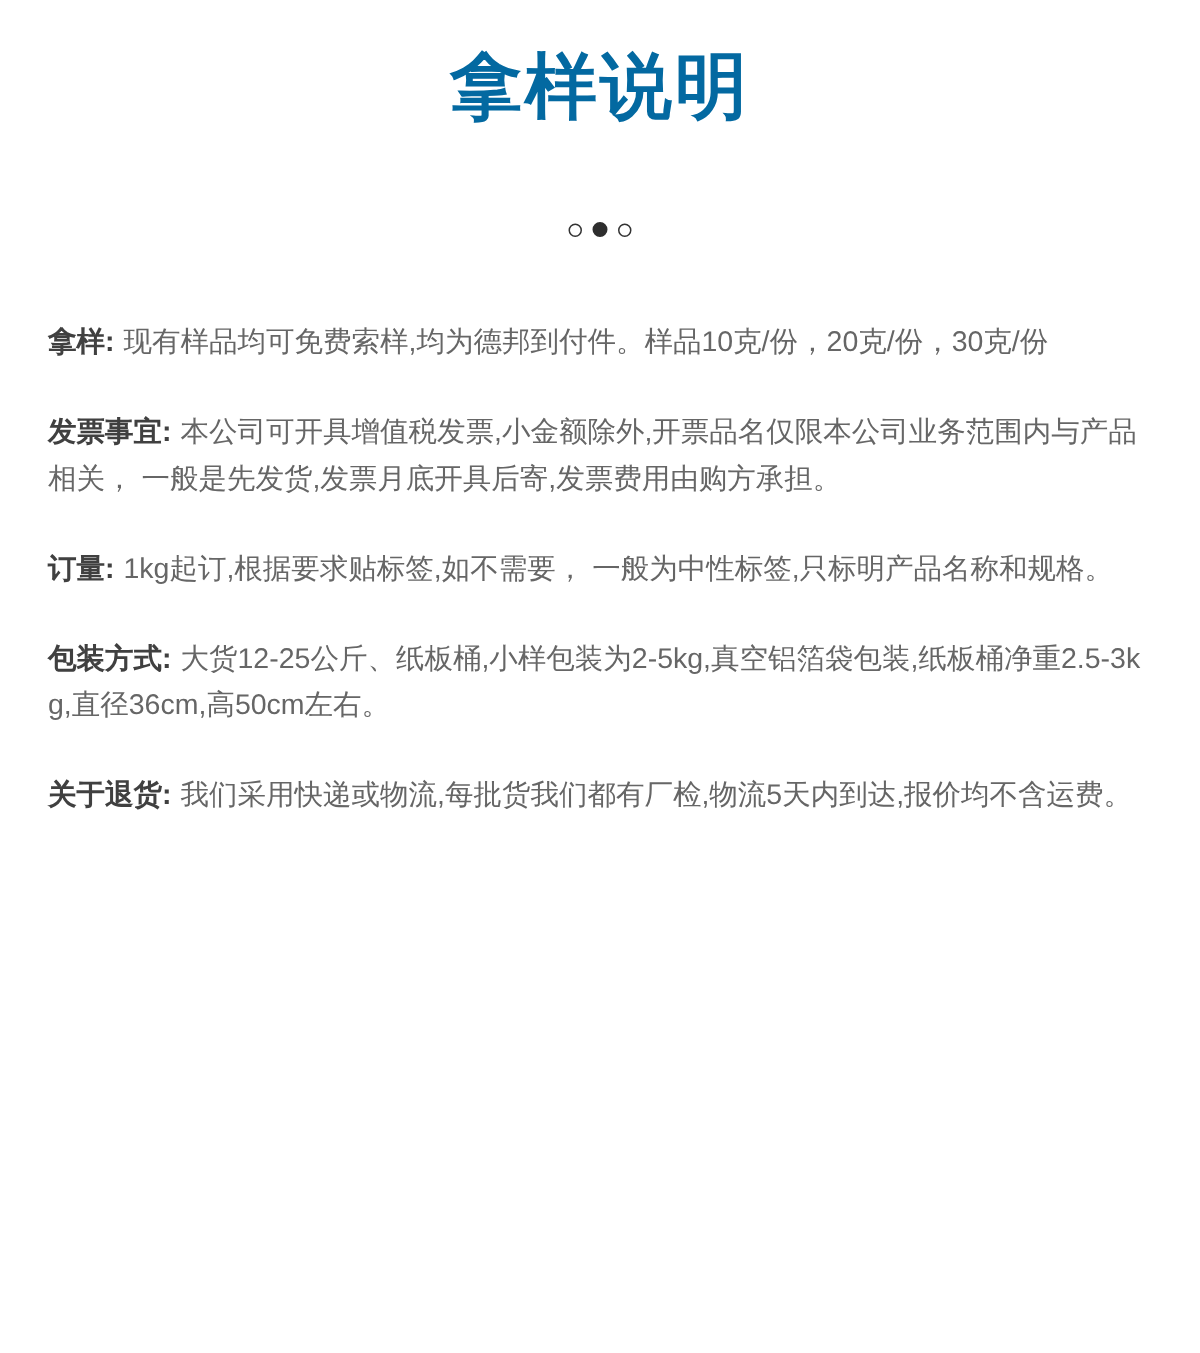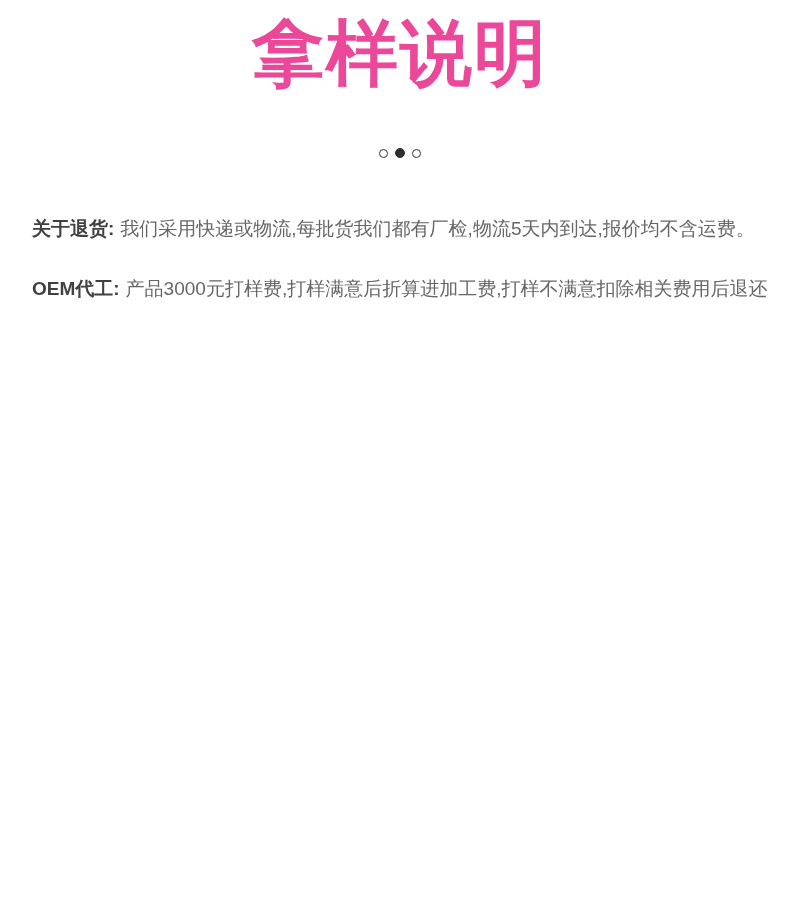--- a/index.html
+++ b/index.html
@@ -13,26 +13,25 @@
     width: 800px;
     height: 902px;
     background: #ffffff;
     overflow: hidden;
     box-sizing: border-box;
   }
   .title {
     margin: 0;
     padding-top: 12px;
     text-align: center;
-    font-size: 72px;
+    font-size: 48px;
     line-height: 94px;
     font-weight: 900;
-    color: #ec4899;
+    color: #0369a1;
     letter-spacing: 2px;
-    font-family: Liberation Mono, monospace;
   }
   .dots {
     margin-top: 42px;
     display: flex;
     justify-content: center;
     align-items: center;
     gap: 7px;
   }
   .dot {
     width: 9px;
@@ -73,24 +72,27 @@
 <body>
 
 <div class="page">
   <h1 class="title">拿样说明</h1>
   <div class="dots">
       <span class="dot"></span>
       <span class="dot active"></span>
       <span class="dot"></span>
     </div>
   <div class="content">
+  <p class="section"><span class="label">拿样:</span><span class="text">现有样品均可免费索样,均为德邦到付件。样品10克/份，20克/份，30克/份</span></p>
 
+  <p class="section"><span class="label">发票事宜:</span><span class="text">本公司可开具增值税发票,小金额除外,开票品名仅限本公司业务范围内与产品相关， 一般是先发货,发票月底开具后寄,发票费用由购方承担。</span></p>
 
+  <p class="section"><span class="label">订量:</span><span class="text">1kg起订,根据要求贴标签,如不需要， 一般为中性标签,只标明产品名称和规格。</span></p>
 
+  <p class="section"><span class="label">包装方式:</span><span class="text">大货12-25公斤、纸板桶,小样包装为2-5kg,真空铝箔袋包装,纸板桶净重2.5-3kg,直径36cm,高50cm左右。</span></p>
 
   <p class="section"><span class="label">关于退货:</span><span class="text">我们采用快递或物流,每批货我们都有厂检,物流5天内到达,报价均不含运费。</span></p>
 
 
 
-  <p class="section"><span class="label">OEM代工:</span><span class="text">产品3000元打样费,打样满意后折算进加工费,打样不满意扣除相关费用后退还</span></p>
 
 </div>
 </div>
 
 </body></html>

